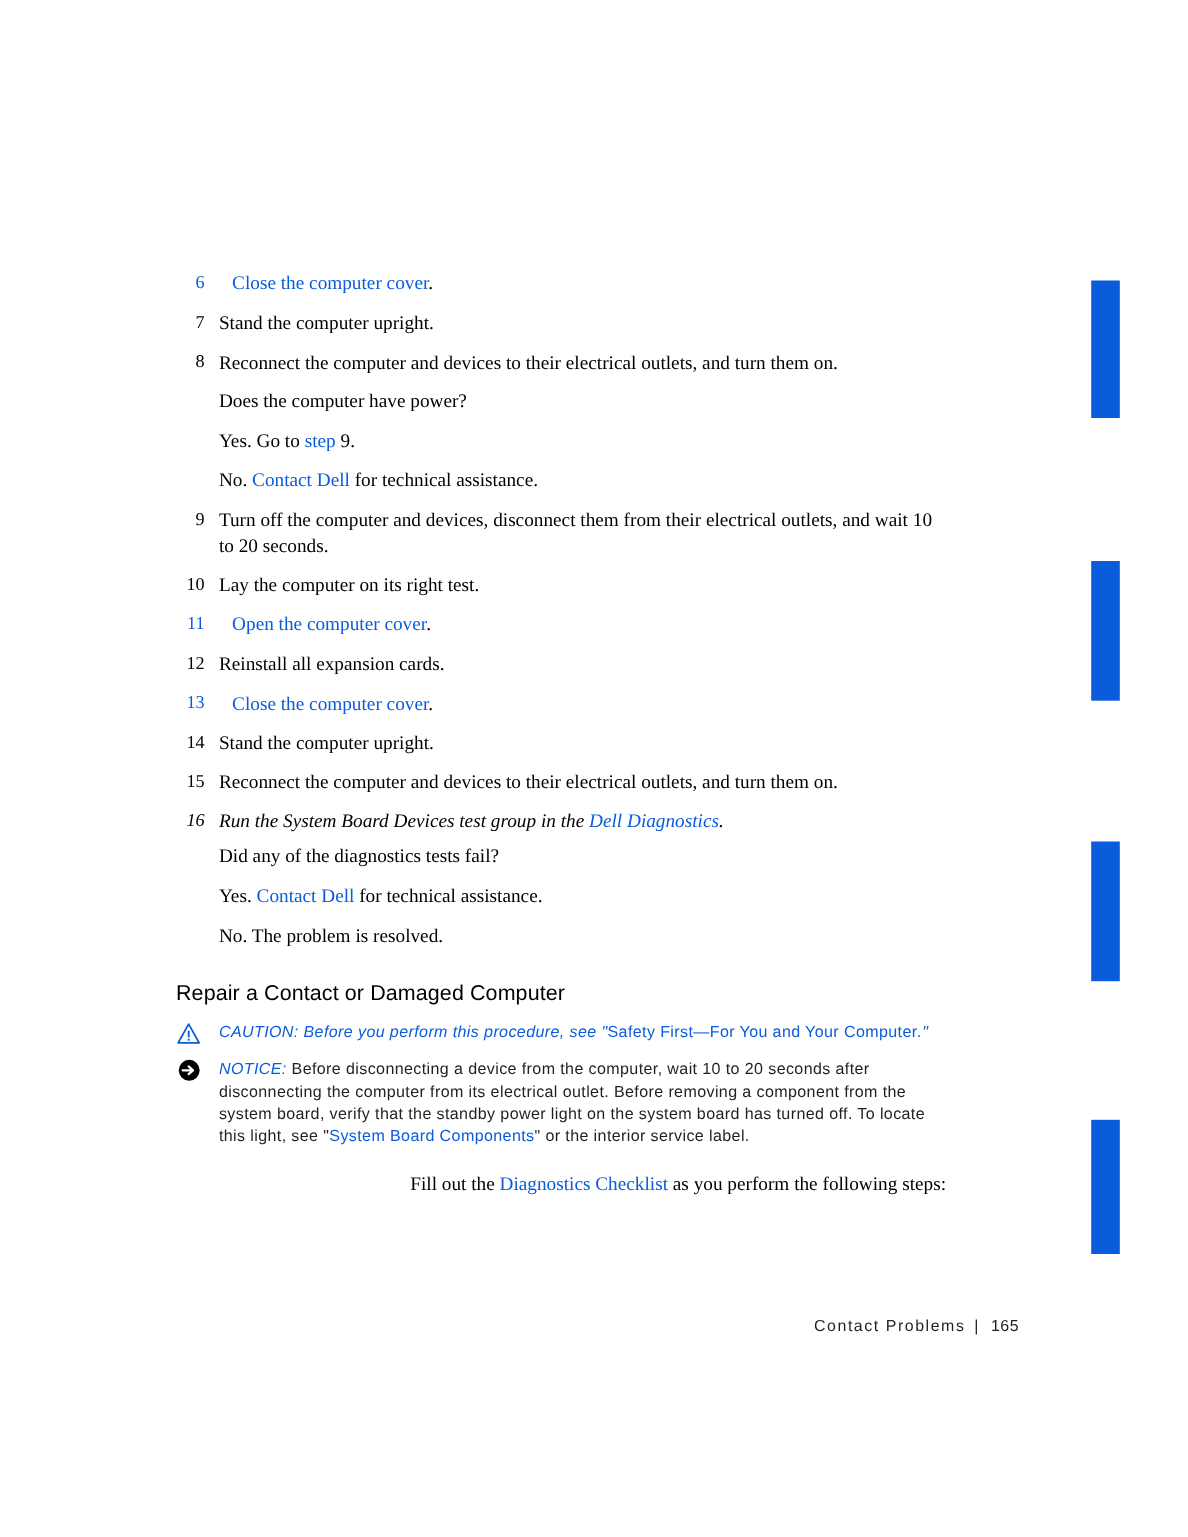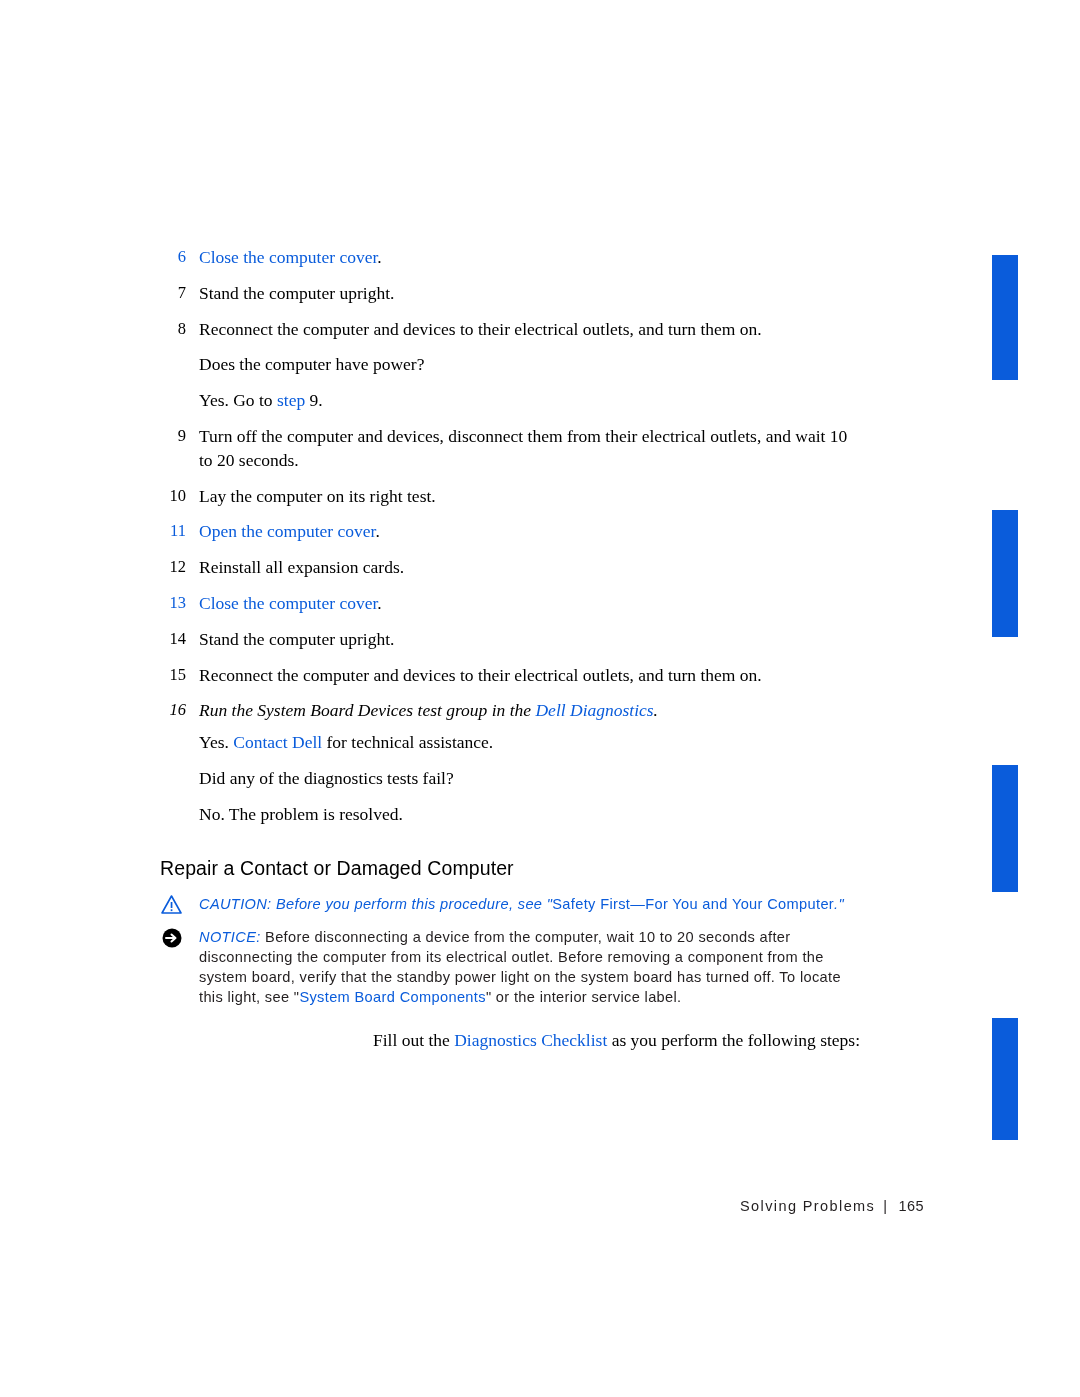--- a/index.html
+++ b/index.html
@@ -53,21 +53,21 @@
     position: absolute;
     left: 0;
     top: 0;
     width: 26px;
     text-align: right;
     font-size: 16.5px;
     color: #000000;
   }
   .step.link-step .num { color: #0a5cdb; }
   .step .txt { display: block; }
-  .step.link-step .txt { color: #0a5cdb; }
+  .step.link-step .txt { color: #0a5cdb; margin-left: 12px; }
   .step.link-step .txt .period { color: #000000; }
 
   .plain {
     margin-bottom: 12px;
     padding-left: 39px;
     font-size: 17.5px;
     line-height: 1.36;
     color: #000000;
   }
 
@@ -173,20 +173,21 @@
 
     <div class="step">
       <span class="num">8</span>
       <span class="txt">Reconnect the computer and devices to their electrical outlets, and turn them on.</span>
     </div>
 
     <div class="plain">Does the computer have power?</div>
 
     <div class="plain"><span>Yes. Go to </span><span class="lnk">step</span><span> 9.</span></div>
 
+    <div class="plain"><span>No. </span><span class="lnk">Contact Dell</span><span> for technical assistance.</span></div>
 
     <div class="step">
       <span class="num">9</span>
       <span class="txt">Turn off the computer and devices, disconnect them from their electrical outlets, and wait 10 to 20 seconds.</span>
     </div>
 
     <div class="step">
       <span class="num">10</span>
       <span class="txt">Lay the computer on its right test.</span>
     </div>
@@ -214,23 +215,23 @@
     <div class="step">
       <span class="num">15</span>
       <span class="txt">Reconnect the computer and devices to their electrical outlets, and turn them on.</span>
     </div>
 
     <div class="step" style="margin-bottom:8px;font-style:italic;">
       <span class="num">16</span>
       <span class="txt"><span>Run the System Board Devices test group in the </span><span class="lnk">Dell Diagnostics</span><span>.</span></span>
     </div>
 
+    <div class="plain">Did any of the diagnostics tests fail?</div>
+
     <div class="plain"><span>Yes. </span><span class="lnk">Contact Dell</span><span> for technical assistance.</span></div>
-
-    <div class="plain">Did any of the diagnostics tests fail?</div>
 
     <div class="plain">No. The problem is resolved.</div>
 
     <h2 class="section-title">Repair a Contact or Damaged Computer</h2>
 
     <div class="admon">
       <span class="icon-caution">
         <svg width="21" height="19" viewBox="0 0 21 19">
           <path d="M10.5 1 L20 18 L1 18 Z" fill="none" stroke="#0a5cdb" stroke-width="1.6" stroke-linejoin="round"></path>
           <rect x="9.7" y="7" width="1.7" height="6" fill="#0a5cdb"></rect>
@@ -248,16 +249,16 @@
         </svg>
       </span>
       <span class="body"><span class="kw">NOTICE:</span><span> Before disconnecting a device from the computer, wait 10 to 20 seconds after disconnecting the computer from its electrical outlet. Before removing a component from the system board, verify that the standby power light on the system board has turned off. To locate this light, see "</span><span class="lnk">System Board Components</span><span>" or the interior service label.</span></span>
     </div>
 
     <div class="fillout"><span>Fill out the </span><span class="lnk">Diagnostics Checklist</span><span> as you perform the following steps:</span></div>
 
   </div>
 
   <div class="footer">
-    <div class="footer-inner"><span>Solving Problems</span><span class="footer-sep">|</span><span class="footer-page">165</span></div>
+    <div class="footer-inner"><span>Contact Problems</span><span class="footer-sep">|</span><span class="footer-page">165</span></div>
   </div>
 
 </div>
 
 </body></html>

